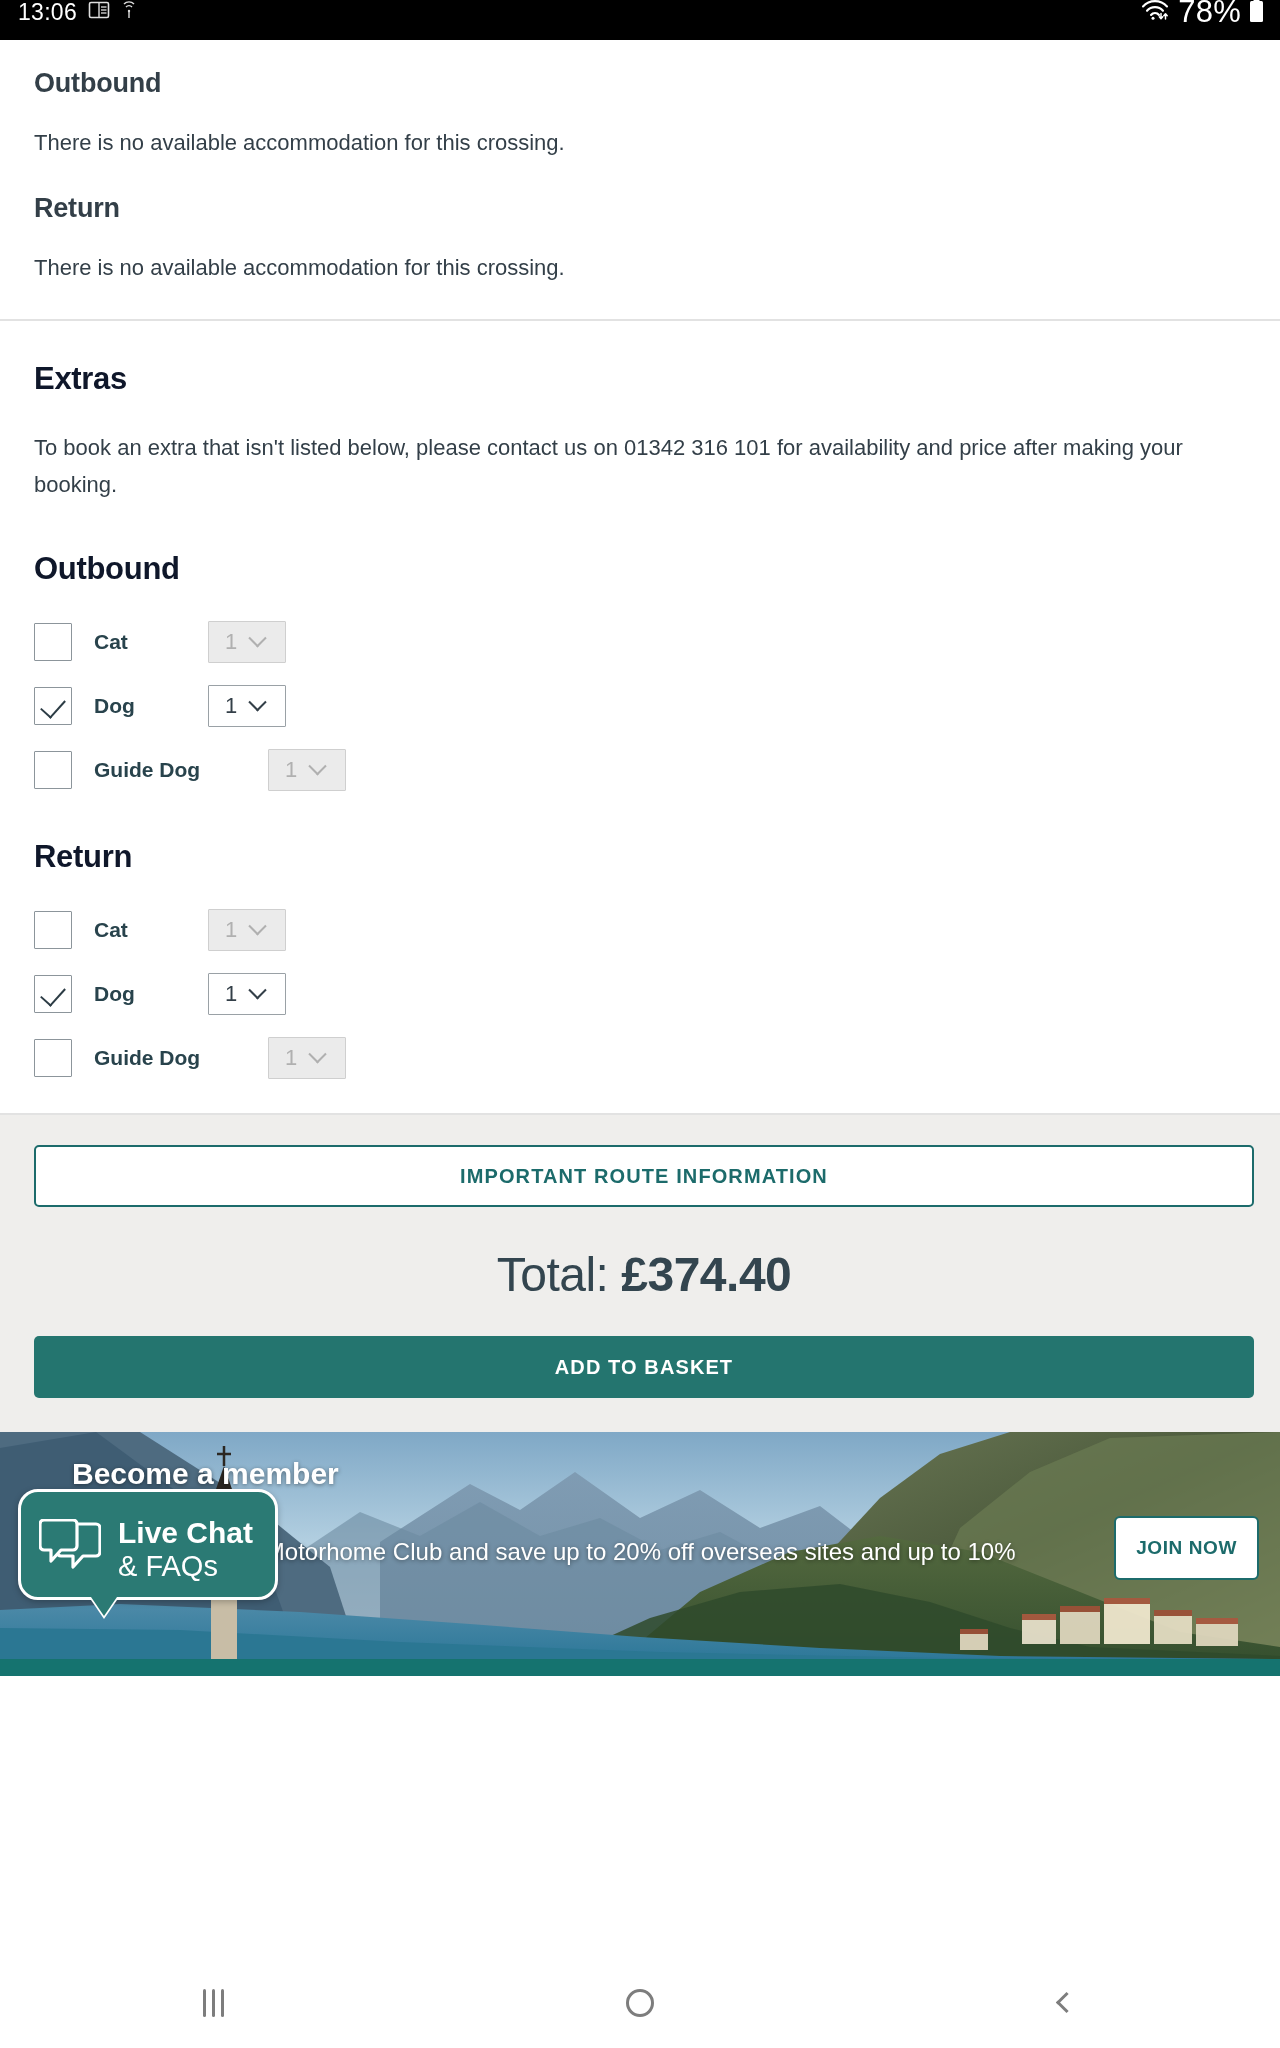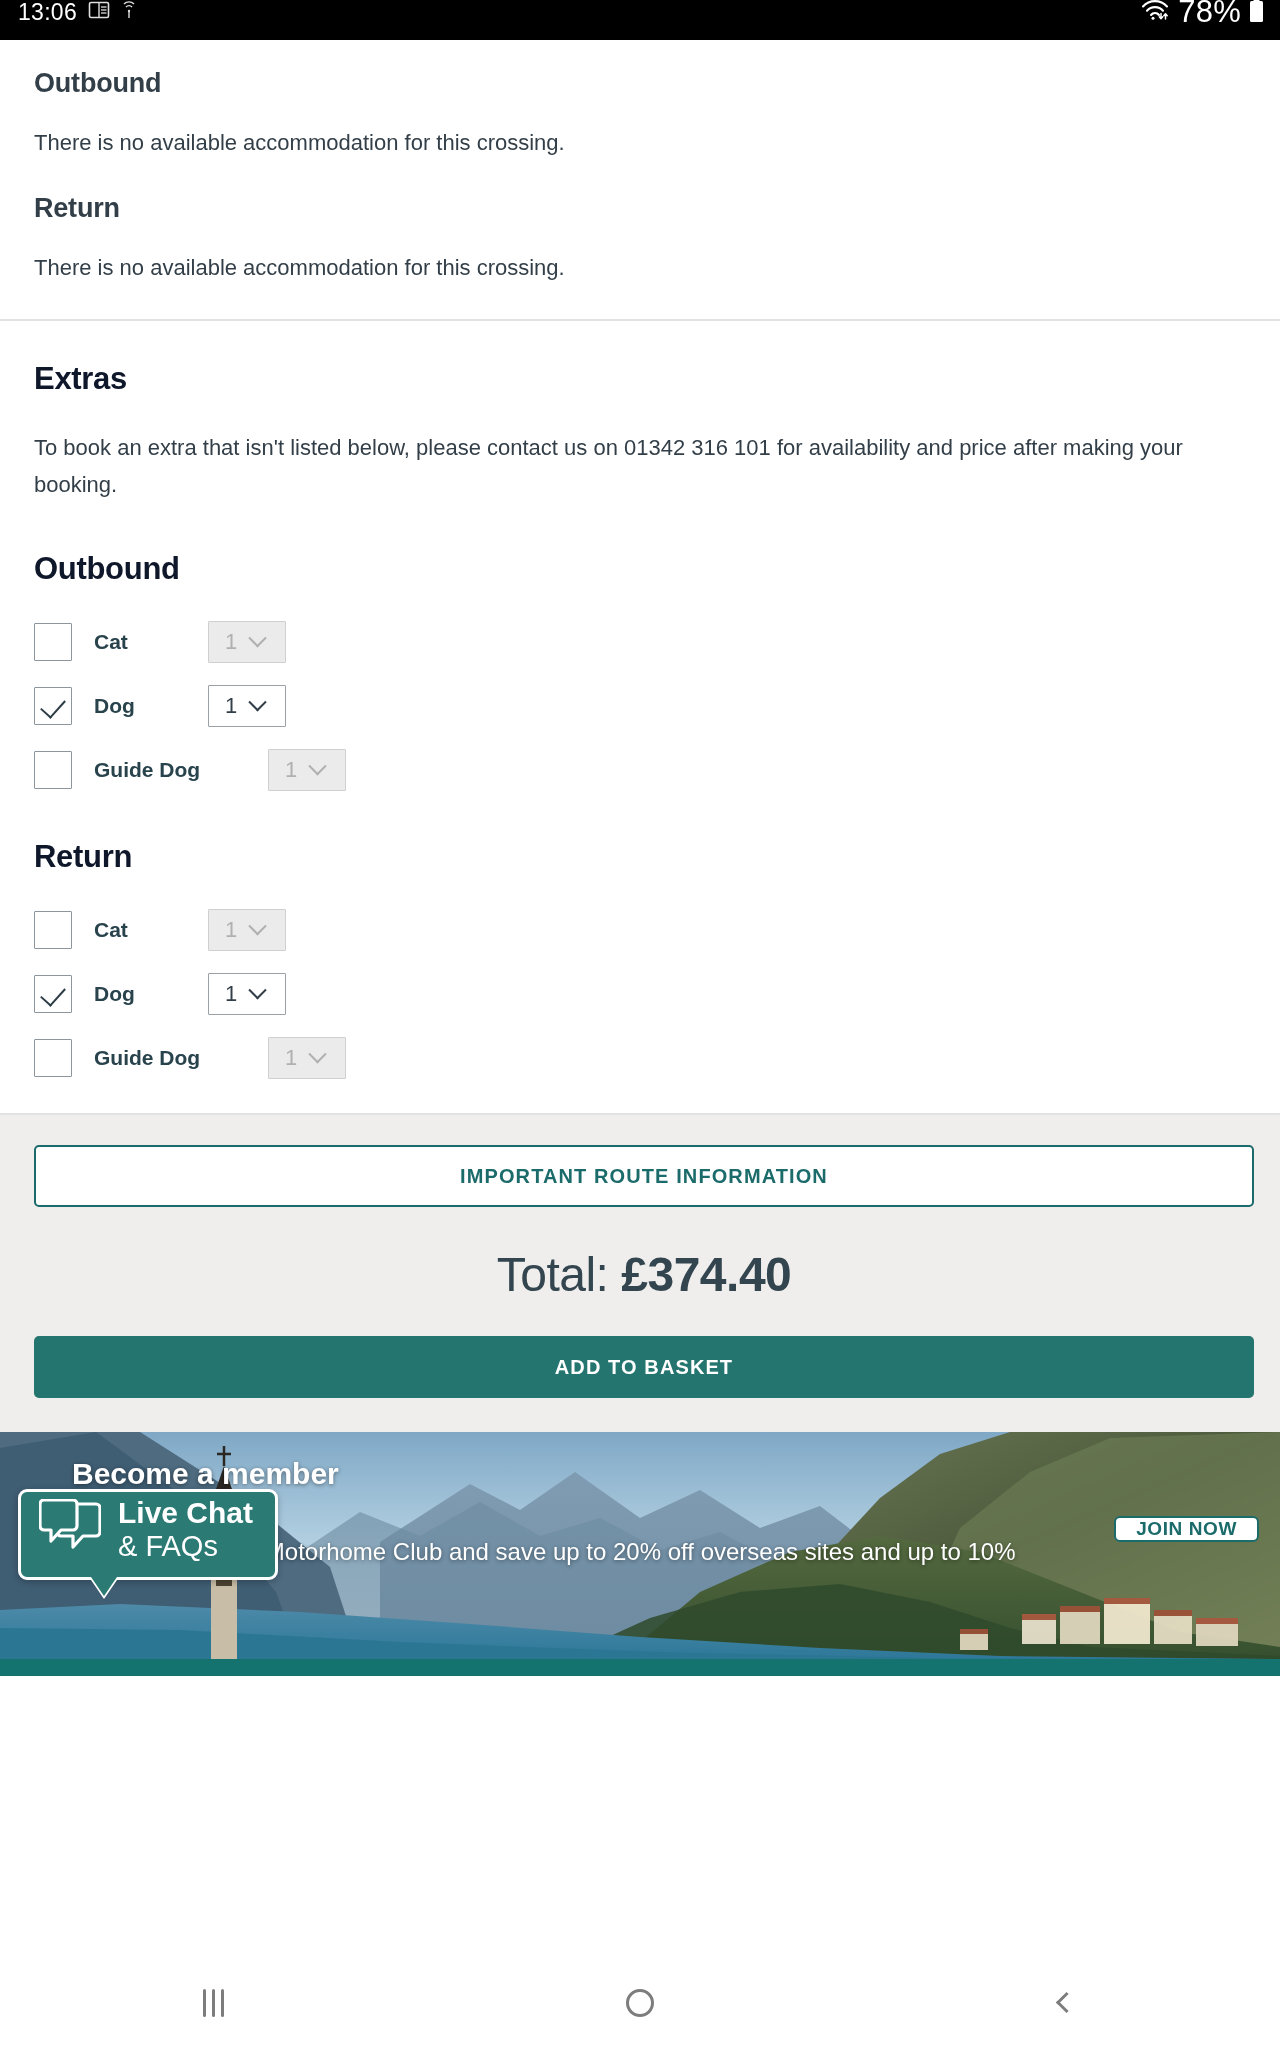--- a/index.html
+++ b/index.html
@@ -159,32 +159,32 @@
     text-shadow: 0 1px 4px rgba(0,0,0,.45);
   }
   .joinnow {
     position: absolute; right: 21px; top: 84px;
     background: #ffffff;
     border: 2px solid #1c6b6b;
     border-radius: 6px;
     color: #1c6b6b;
     font-size: 19px; font-weight: 700;
     letter-spacing: .6px;
-    padding: 0 20px;
+    padding: 19px 20px;
   }
   .teal-strip { height: 17px; background: #15736f; width: 100%; }
 
   
   .livechat {
     position: absolute;
     left: 18px; top: 57px;
     background: #2b7a74;
     border: 3px solid #ffffff;
-    border-radius: 9px;
-    padding: 4px 22px 15px 18px;
+    border-radius: 20px;
+    padding: 24px 22px 15px 18px;
     display: flex; align-items: center; gap: 17px;
     box-shadow: 0 2px 6px rgba(0,0,0,.25);
   }
   .livechat .lc-text { color: #fff; line-height: 1.12; }
   .lc-line1 { font-size: 30px; font-weight: 700; }
   .lc-line2 { font-size: 29px; font-weight: 400; }
   .lc-tail {
     position: absolute; left: 70px; bottom: -19px;
     width: 0; height: 0;
     border-left: 13px solid transparent;

